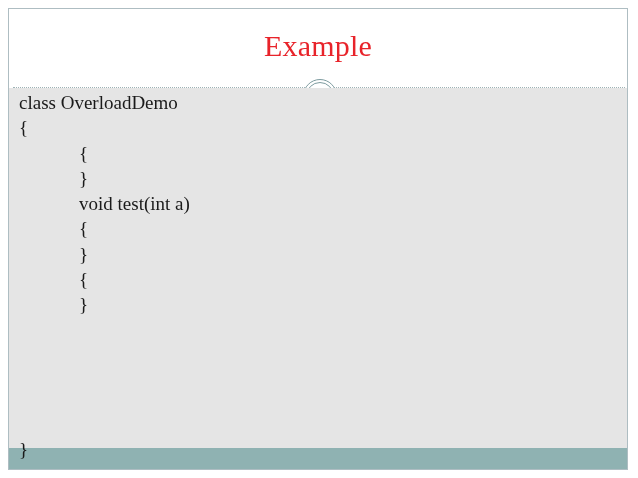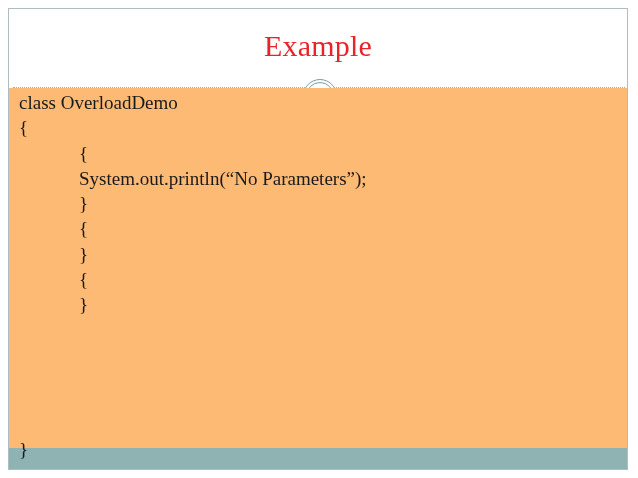--- a/index.html
+++ b/index.html
@@ -91,21 +91,21 @@
     background: #ffffff;
   }
 
   
   .code-panel {
     position: absolute;
     left: 0;
     top: 79px;
     width: 618px;
     height: 360px;
-    background: #fdba74;
+    background: #e5e5e5;
   }
   .code-lines {
     position: absolute;
     left: 0;
     top: 0;
     width: 100%;
     padding-top: 2px;
   }
   .code-line {
     font-family: "Liberation Serif", "DejaVu Serif", serif;
@@ -156,22 +156,22 @@
   <div class="circle-ornament">
     <div class="ring-outer"></div>
     <div class="ring-inner"></div>
   </div>
 
   <div class="code-panel">
     <div class="code-lines" id="code-lines">
         <div class="code-line">class OverloadDemo</div>
         <div class="code-line">{</div>
         <div class="code-line indent">{</div>
-        <div class="code-line indent">System.out.println(“No Parameters”);</div>
         <div class="code-line indent">}</div>
+        <div class="code-line indent">void test(int a)</div>
         <div class="code-line indent">{</div>
         <div class="code-line indent">}</div>
         <div class="code-line indent">{</div>
         <div class="code-line indent">}</div>
       </div>
   </div>
 
   <div class="bottom-bar"></div>
 
   <div class="trailing-brace">}</div>

